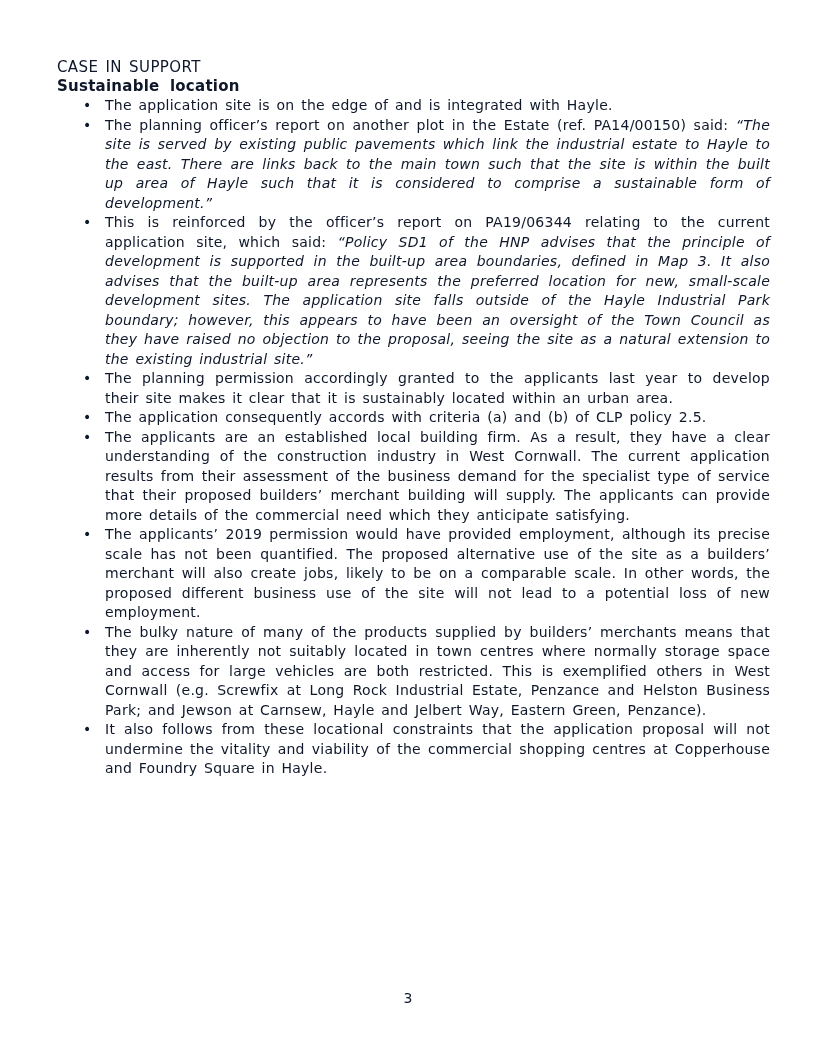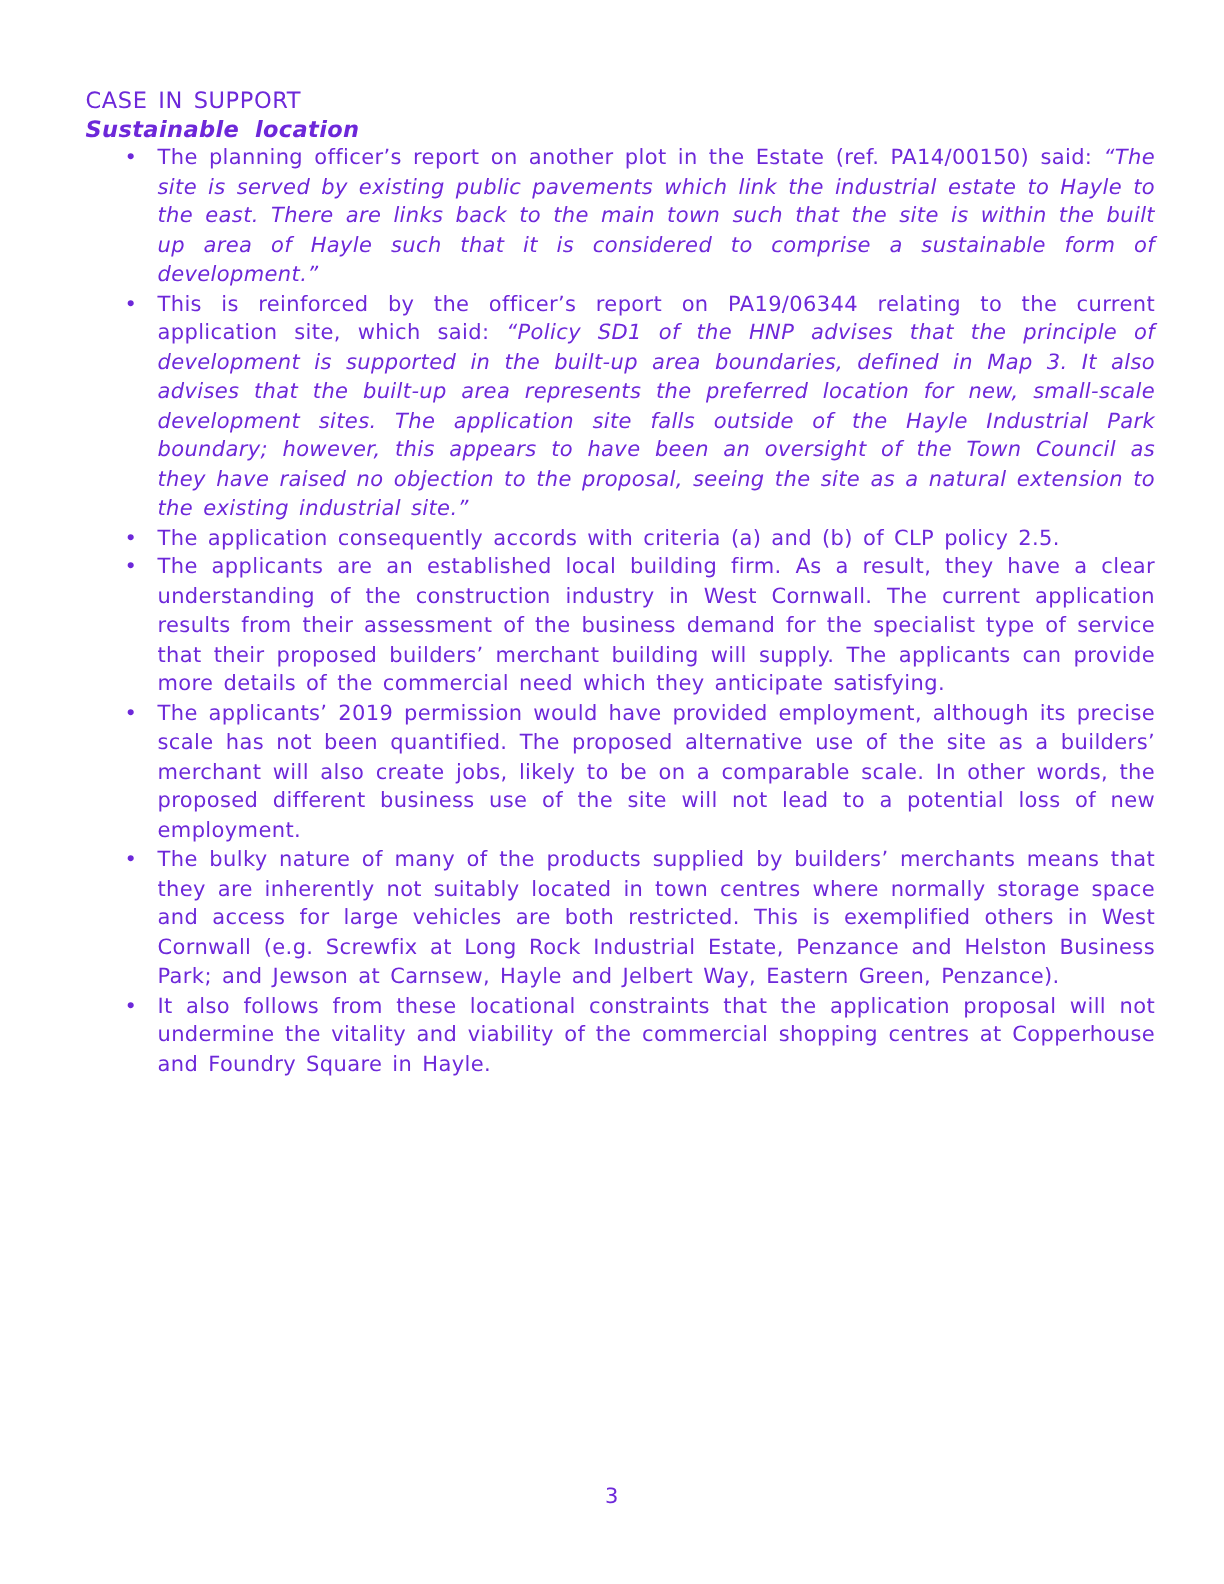--- a/index.html
+++ b/index.html
@@ -5,21 +5,21 @@
   html, body {
     margin: 0;
     padding: 0;
     background: #ffffff;
   }
   .page {
     position: relative;
     width: 816px;
     height: 1056px;
     background: #ffffff;
-    color: #6d28d9;
+    color: #0f172a;
     font-family: "DejaVu Sans", "Liberation Sans", sans-serif;
     font-size: 14px;
     line-height: 19.5px;
     letter-spacing: 0.25px;
     word-spacing: 2px;
     overflow: hidden;
   }
   .content {
     position: absolute;
     left: 57px;
@@ -30,21 +30,20 @@
     margin: 0;
     font-size: 15px;
     font-weight: 400;
     line-height: 20px;
     letter-spacing: 0.4px;
   }
   h2.section-heading {
     margin: 0;
     font-size: 15px;
     font-weight: 700;
-    font-style: italic;
     line-height: 19px;
     word-spacing: 5px;
   }
   h2.second {
     margin-top: 20px;
   }
   ul.bullets {
     list-style: none;
     margin: 0;
     padding: 0;
@@ -77,22 +76,24 @@
 </head>
 <body>
 
 <div class="page">
   <div class="content">
 
     <h1 class="doc-title">CASE IN SUPPORT</h1>
 
     <h2 class="section-heading">Sustainable location</h2>
     <ul class="bullets">
+      <li><span>The application site is on the edge of and is integrated with Hayle.</span></li>
       <li><span>The planning officer’s report on another plot in the Estate (ref. PA14/00150) said: </span><span class="it">“The site is served by existing public pavements which link the industrial estate to Hayle to the east. There are links back to the main town such that the site is within the built up area of Hayle such that it is considered to comprise a sustainable form of development.”</span></li>
       <li><span>This is reinforced by the officer’s report on PA19/06344 relating to the current application site, which said: </span><span class="it">“Policy SD1 of the HNP advises that the principle of development is supported in the built-up area boundaries, defined in Map 3. It also advises that the built-up area represents the preferred location for new, small-scale development sites. The application site falls outside of the Hayle Industrial Park boundary; however, this appears to have been an oversight of the Town Council as they have raised no objection to the proposal, seeing the site as a natural extension to the existing industrial site.”</span></li>
+      <li><span>The planning permission accordingly granted to the applicants last year to develop their site makes it clear that it is sustainably located within an urban area.</span></li>
       <li><span>The application consequently accords with criteria (a) and (b) of CLP policy 2.5.</span></li>
     </ul>
 
     <ul class="bullets">
       <li><span>The applicants are an established local building firm. As a result, they have a clear understanding of the construction industry in West Cornwall. The current application results from their assessment of the business demand for the specialist type of service that their proposed builders’ merchant building will supply. The applicants can provide more details of the commercial need which they anticipate satisfying.</span></li>
       <li><span>The applicants’ 2019 permission would have provided employment, although its precise scale has not been quantified. The proposed alternative use of the site as a builders’ merchant will also create jobs, likely to be on a comparable scale. In other words, the proposed different business use of the site will not lead to a potential loss of new employment.</span></li>
       <li><span>The bulky nature of many of the products supplied by builders’ merchants means that they are inherently not suitably located in town centres where normally storage space and access for large vehicles are both restricted. This is exemplified others in West Cornwall (e.g. Screwfix at Long Rock Industrial Estate, Penzance and Helston Business Park; and Jewson at Carnsew, Hayle and Jelbert Way, Eastern Green, Penzance).</span></li>
       <li><span>It also follows from these locational constraints that the application proposal will not undermine the vitality and viability of the commercial shopping centres at Copperhouse and Foundry Square in Hayle.</span></li>
     </ul>
 

